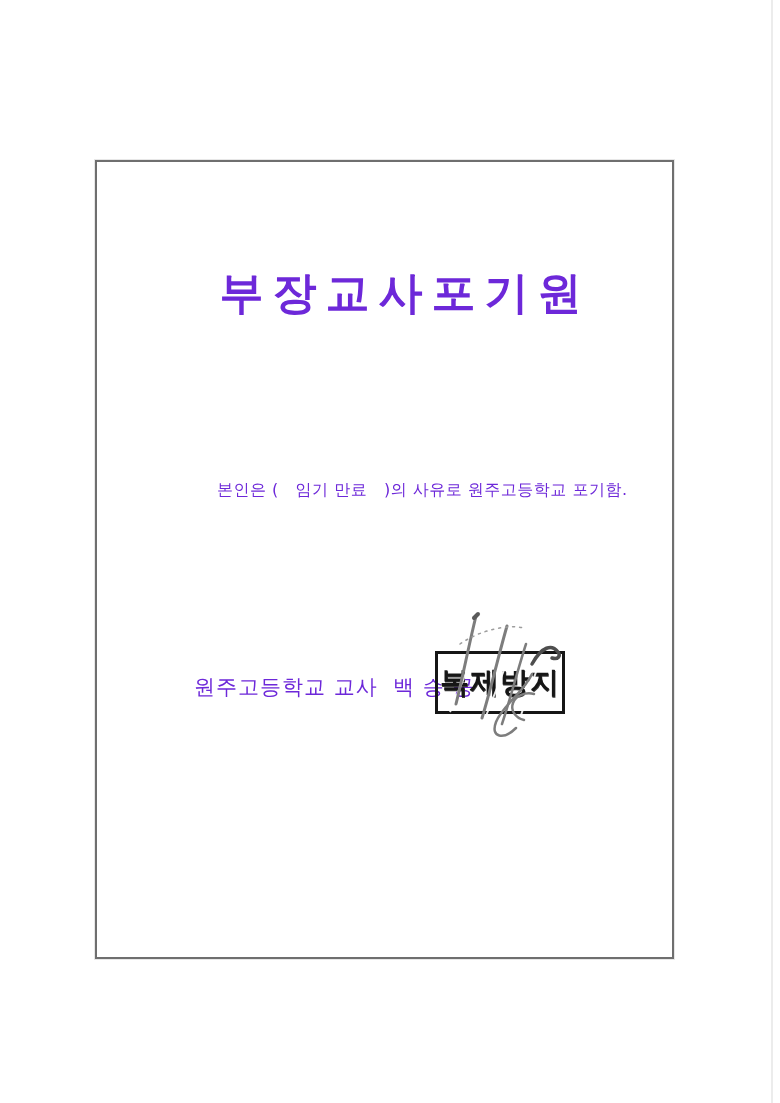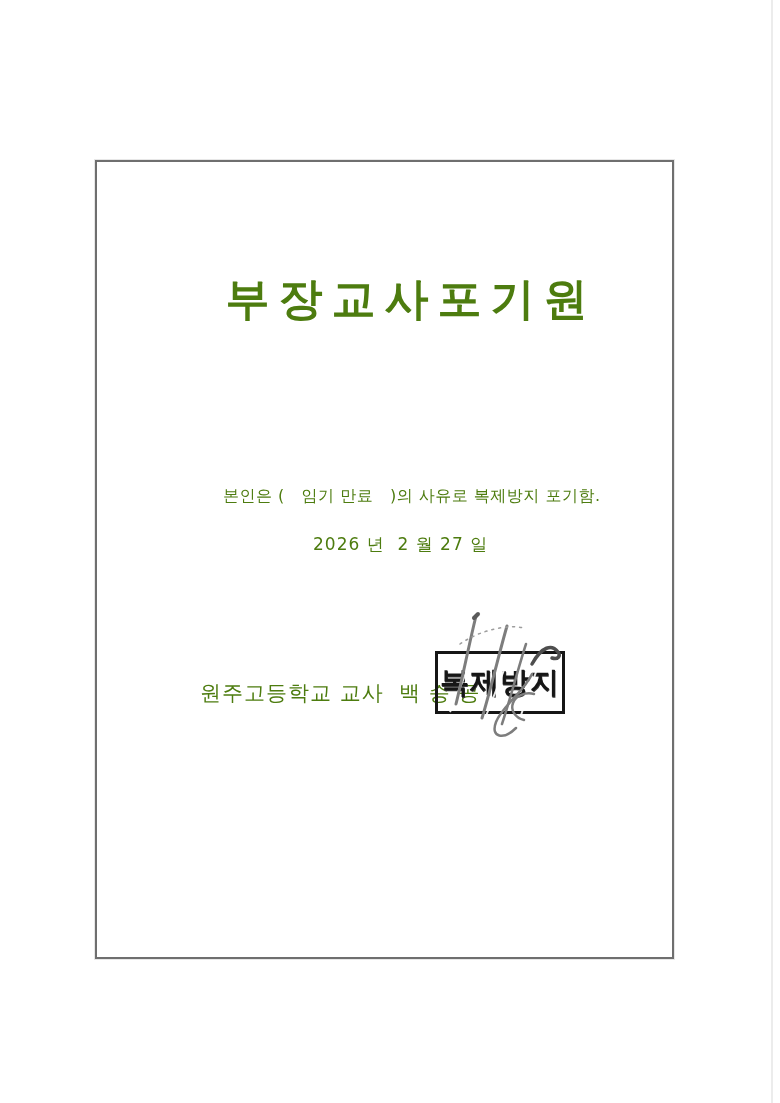--- a/index.html
+++ b/index.html
@@ -28,23 +28,23 @@
   .frame {
     position: absolute;
     left: 95px;
     top: 160px;
     width: 575px;
     height: 795px;
     border: 2px solid #6f6f6f;
     box-shadow: 0 0 0 1px rgba(160,160,160,0.25);
   }
   .page p, .page h1 {
-    margin: 16px;
+    margin: 10px;
     white-space: pre;
-    color: #4d7c0f;
+    color: #6d28d9;
   }
   .title {
     position: absolute;
     left: 96px;
     top: 254px;
     width: 578px;
     padding-left: 20px;
     box-sizing: border-box;
     text-align: center;
     font-size: 44px;
@@ -117,23 +117,22 @@
 <body>
 
 <div class="page">
 
   <div class="scan-edge"></div>
 
   <div class="frame"></div>
 
   <h1 class="title">부장교사포기원</h1>
 
-  <p class="statement">본인은 (   임기 만료   )의 사유로 복제방지 포기함.</p>
+  <p class="statement">본인은 (   임기 만료   )의 사유로 원주고등학교 포기함.</p>
 
-  <p class="date-line">2026 년  2 월 27 일</p>
 
   <p class="signer-line">원주고등학교 교사  백 승 공</p>
 
   <div class="stamp">
     <span class="stamp-text">복제방지</span>
   </div>
 
   <svg class="signature" viewBox="0 0 170 145" width="170" height="145" xmlns="http://www.w3.org/2000/svg" aria-hidden="true">
 
     <g stroke="#ffffff" stroke-width="2" fill="none" opacity="0.9">

